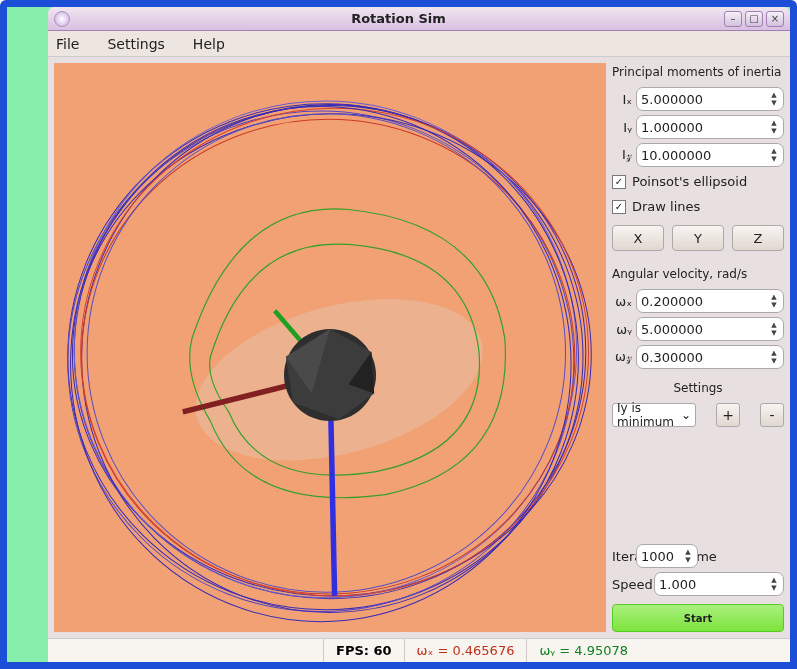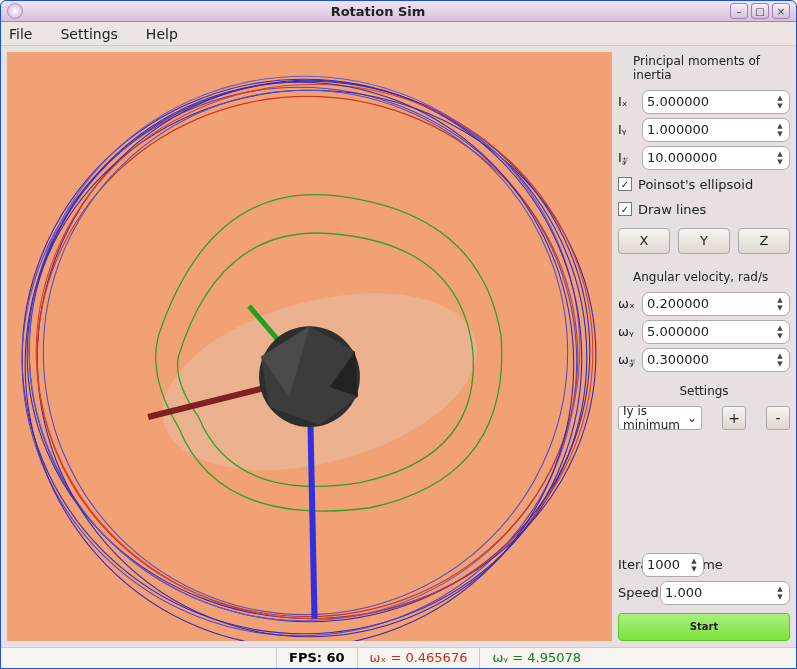--- a/index.html
+++ b/index.html
@@ -1,36 +1,36 @@
 <!DOCTYPE html>
 <html><head>
 <meta charset="utf-8">
 <style>
 * { box-sizing: border-box; margin: 0; padding: 0; font-family: "DejaVu Sans", "Liberation Sans", Arial, sans-serif; }
 body { background: #fff; width: 797px; height: 669px; overflow: hidden; }
 
-.window { width: 797px; height: 669px; display: flex; flex-direction: column; border: 1px solid #1d4ed8; background: #86efac; border-radius: 6px 6px 0 0; }
+.window { width: 797px; height: 669px; display: flex; flex-direction: column; border: 7px solid #1d4ed8; background: #86efac; border-radius: 6px 6px 0 0; padding-left: 41px; }
 
 .titlebar { height: 24px; background: linear-gradient(#f0e6f0,#d8c0e0); border-bottom: 1px solid #a080b0; display: flex; align-items: center; padding: 0 6px; color: #222; border-radius: 6px 6px 0 0; }
 .titlebar-icon { width: 16px; height: 16px; border-radius: 50%; background: radial-gradient(circle,#fff,#c8a8e0); margin-right: 6px; border:1px solid #b090c0;}
 .titlebar-title { flex: 1; text-align: center; font-size: 13px; font-weight: bold; }
 .win-btn { width: 18px; height: 16px; margin-left: 3px; background: linear-gradient(#f6f0fa,#d4c0e0); border: 1px solid #a080b0; border-radius: 3px; display:flex; align-items:center; justify-content:center; font-size:10px; color:#444;}
 
 .menubar { height: 26px; background: #ece5e0; display: flex; align-items: center; padding: 0 8px; gap: 28px; border-bottom: 1px solid #ccc; }
 .menubar span { font-size: 14px; color: #222; }
 
 .content { flex: 1; display: flex; background: #e8e0e0; padding: 6px; gap: 6px; }
 
 .viewport { flex: 1; background: #f2a175; position: relative; overflow: hidden; }
 .viewport svg { width: 100%; height: 100%; }
 
 .sidebar { width: 172px; display: flex; flex-direction: column; gap: 4px; font-size: 13px; color: #222; }
-.section-title { font-size: 12px; text-align: left; margin: 2px 0 4px 15px; }
+.section-title { font-size: 12px; text-align: left; margin: 2px 0 4px 0; }
 .row { display: flex; align-items: center; gap: 4px; }
-.row label { width: 20px; text-align: left; font-size: 13px; }
+.row label { width: 20px; text-align: right; font-size: 13px; }
 .num-input { flex: 1; display: flex; align-items: center; background: #fff; border: 1px solid #aaa; border-radius: 7px; height: 24px; padding: 0 4px; }
 .num-input span { flex: 1; font-size: 13px; }
 .spin { display: flex; flex-direction: column; gap: 0; }
 .spin i { width: 10px; height: 8px; font-size: 7px; font-style: normal; text-align: center; line-height: 8px; color: #444; cursor: pointer; }
 .checkbox-row { display: flex; align-items: center; gap: 6px; margin: 3px 0; }
 .checkbox { width: 14px; height: 14px; border: 1px solid #777; background: #fff; display:flex; align-items:center; justify-content:center; font-size:10px; color:#222;}
 .btnrow { display: flex; gap: 8px; margin: 4px 0 10px 0; }
 .btn { flex: 1; height: 26px; background: linear-gradient(#f8f4f0,#e0d8d0); border: 1px solid #aaa; border-radius: 4px; display:flex; align-items:center; justify-content:center; font-size:13px;}
 .settings-row { display:flex; gap:20px; align-items:center; }
 .select { flex:1; height:24px; background:#fff; border:1px solid #aaa; border-radius:3px; display:flex; align-items:center; padding:0 4px; font-size:12px; justify-content:space-between;}

